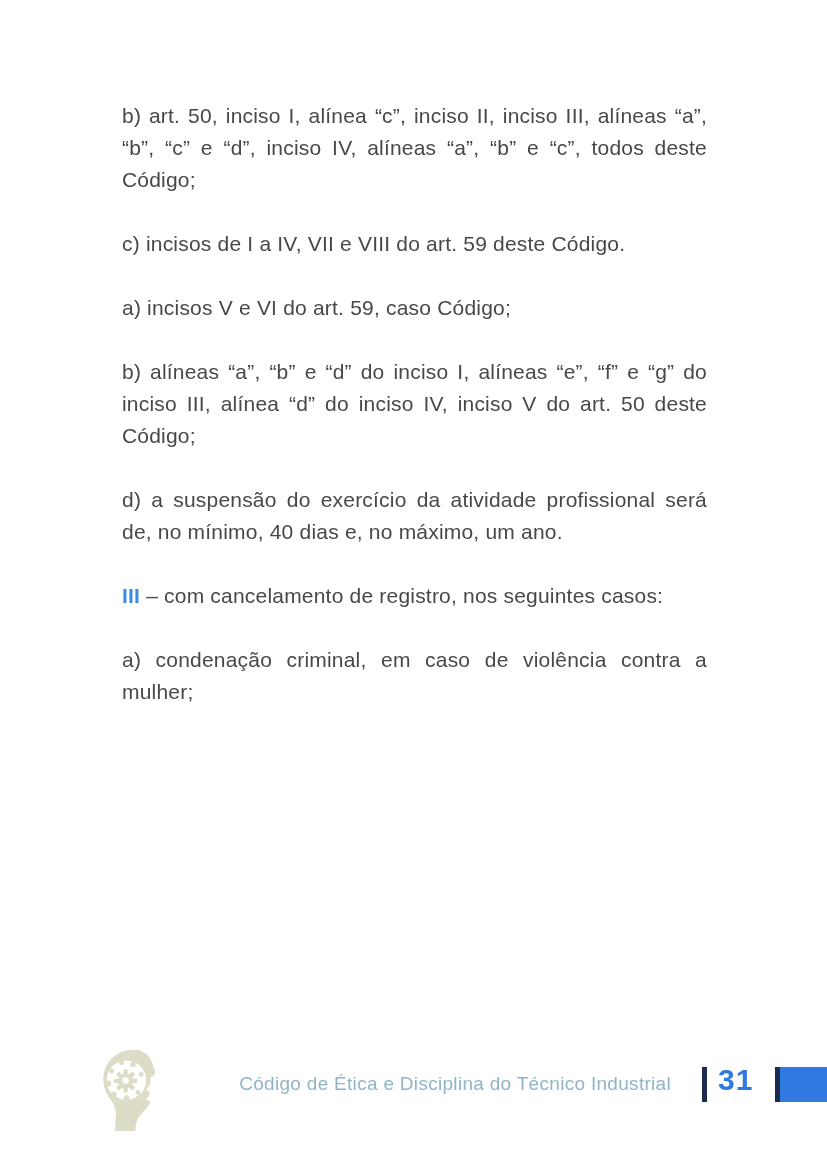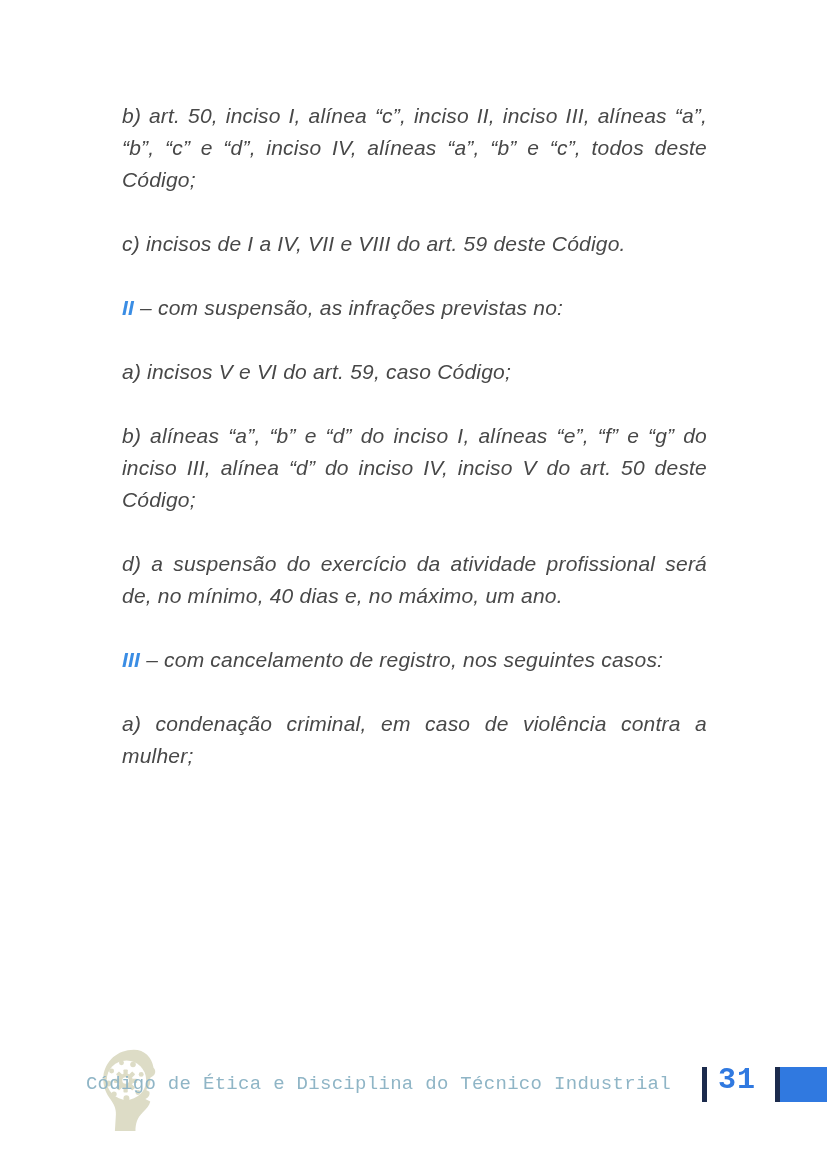--- a/index.html
+++ b/index.html
@@ -19,35 +19,33 @@
     width: 630px;
     color: #484848;
     font-size: 21px;
     line-height: 32px;
     font-weight: 400;
     letter-spacing: 0.2px;
   }
   .content p {
     text-align: justify;
     margin: 0 0 32px 0;
-    font-style: italic;
   }
   .content p.item { margin-left: 45px; }
   .content p.numbered { text-indent: 45px; }
   .numeral {
     color: #3a8de4;
     font-weight: 700;
   }
   .footer {
     position: absolute;
     left: 0;
     top: 1040px;
     width: 803px;
     height: 110px;
-    font-family: Liberation Mono, monospace;
   }
   .logo {
     position: absolute;
     left: 96px;
     top: 6px;
   }
   .footer-title {
     position: absolute;
     right: 132px;
     top: 33px;
@@ -84,21 +82,20 @@
   }
 </style>
 </head>
 <body>
 
 <div class="page">
 
   <main class="content">
     <p class="item"><span>b) art. 50, inciso I, alínea “c”, inciso II, inciso III, alíneas “a”, “b”, “c” e “d”, inciso IV, alíneas “a”, “b” e “c”, todos deste Código;</span></p>
     <p class="item"><span>c) incisos de I a IV, VII e VIII do art. 59 deste Código.</span></p>
-    <p class="numbered"><span class="numeral">II</span><span> – com suspensão, as infrações previstas no:</span></p>
     <p class="item"><span>a) incisos V e VI do art. 59, caso Código;</span></p>
     <p class="item"><span>b) alíneas “a”, “b” e “d” do inciso I, alíneas “e”, “f” e “g” do inciso III, alínea “d” do inciso IV, inciso V do art. 50 deste Código;</span></p>
     <p class="item"><span>d) a suspensão do exercício da atividade profissional será de, no mínimo, 40 dias e, no máximo, um ano.</span></p>
     <p class="numbered"><span class="numeral">III</span><span> – com cancelamento de registro, nos seguintes casos:</span></p>
     <p class="item"><span>a) condenação criminal, em caso de violência contra a mulher;</span></p>
   </main>
 
   <footer class="footer">
 
     <svg class="logo" width="74" height="88" viewBox="0 0 90 104" xmlns="http://www.w3.org/2000/svg">

